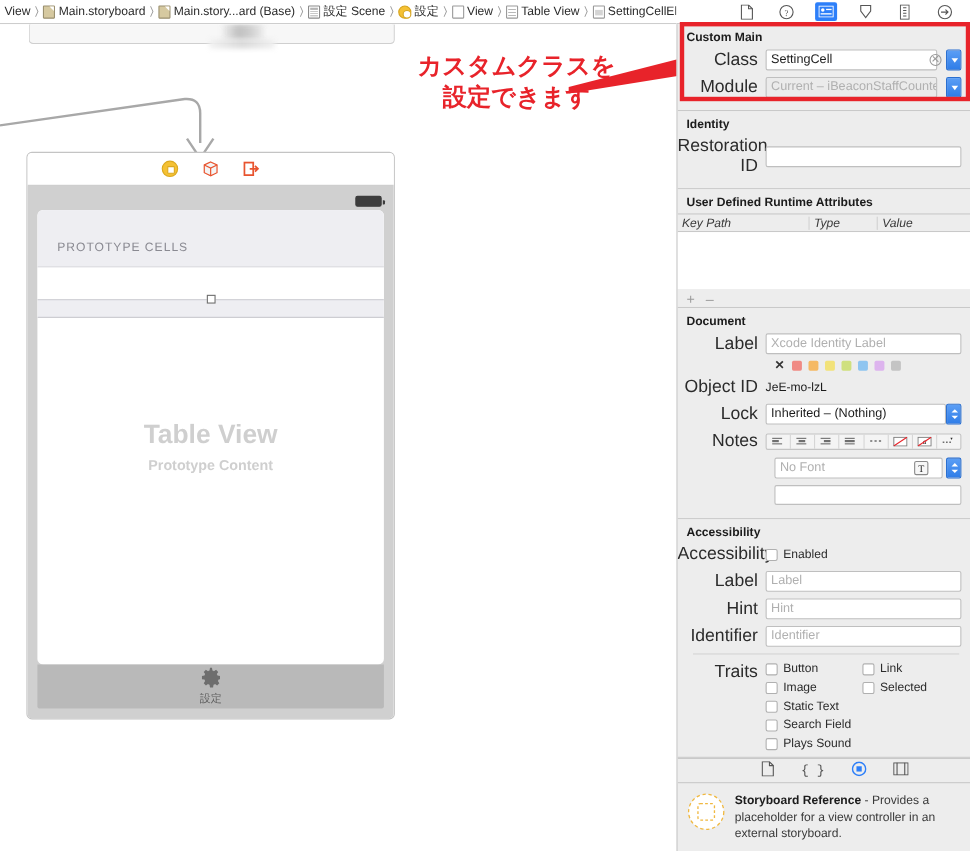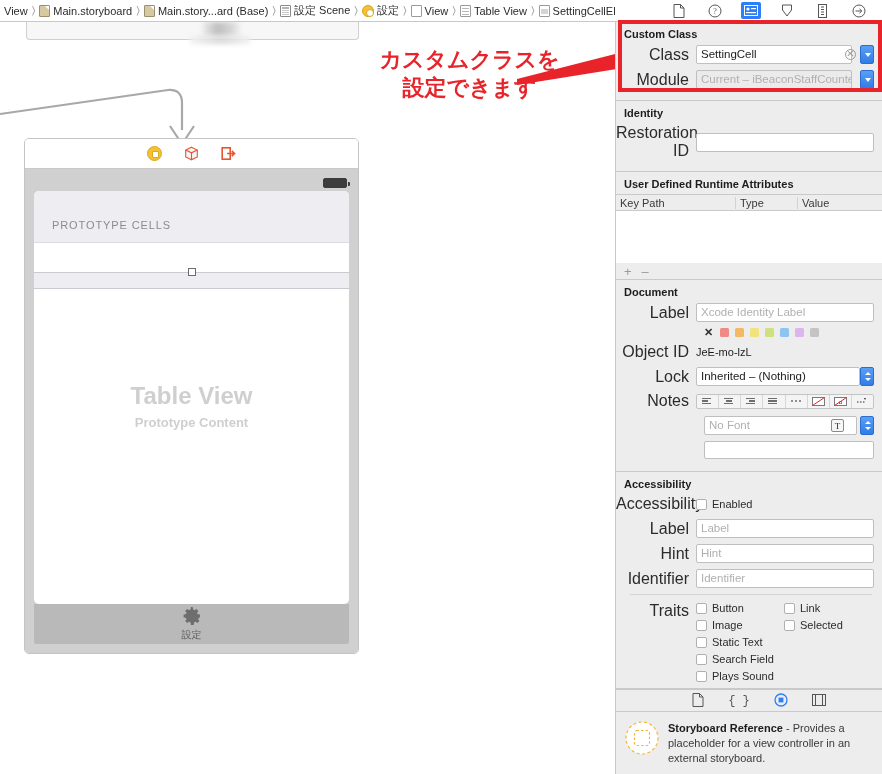--- a/index.html
+++ b/index.html
@@ -231,21 +231,21 @@
   .redbox {
     position:absolute; left:618px; top:20px; width:264px; height:72px;
     border:4px solid #e8232a; pointer-events:none; z-index:30;
   }
 
   
   .udra-head {
     display:flex; background:#ededed; border-top:1px solid #c9c9c9;
     border-bottom:1px solid #c9c9c9; height:17px; align-items:center;
   }
-  .udra-head > div { font-size:11px; color:#3a3a3a; padding-left:4px; }
+  .udra-head > div { font-size:11px; color:#3a3a3a; padding-left:4px;font-style:italic; }
   .udra-c1 { width:120px; border-right:1px solid #d2d2d2; }
   .udra-c2 { width:62px; border-right:1px solid #d2d2d2; }
   .udra-c3 { flex:1; }
   .udra-body { height:52px; background:#ffffff; }
   .udra-foot {
     height:16px; display:flex; align-items:center; gap:10px; padding-left:8px;
     color:#9a9a9a; font-size:13px; background:#ededed;
   }
 
   
@@ -441,21 +441,21 @@
     <div>カスタムクラスを</div>
     <div>設定できます</div>
   </div>
   <svg class="arrow-svg">
     <path d="M2 33 L108 6 L108 22 L2 39 Z" fill="#e8232a"></path>
   </svg>
 
   <div class="inspector">
 
     <div class="sec" style="padding-bottom:5px;">
-      <div class="sec-title">Custom Class</div>
+      <div class="sec-title">Custom Main</div>
       <div class="row">
         <div class="row-label">Class</div>
         <div class="tfield">SettingCell</div>
         <div class="clearbtn" style="right:26px; top:auto;"></div>
         <div class="popbtn"></div>
       </div>
       <div class="row">
         <div class="row-label">Module</div>
         <div class="tfield ph disabled">Current – iBeaconStaffCounte...</div>
         <div class="popbtn"></div>

